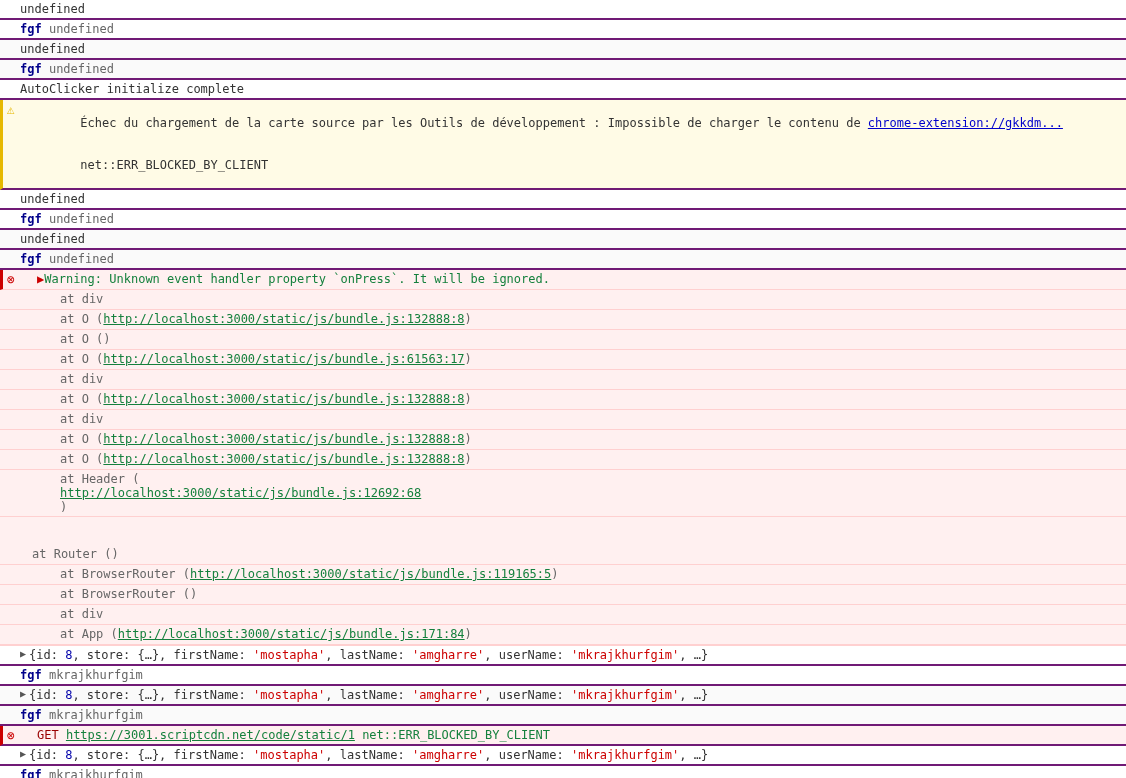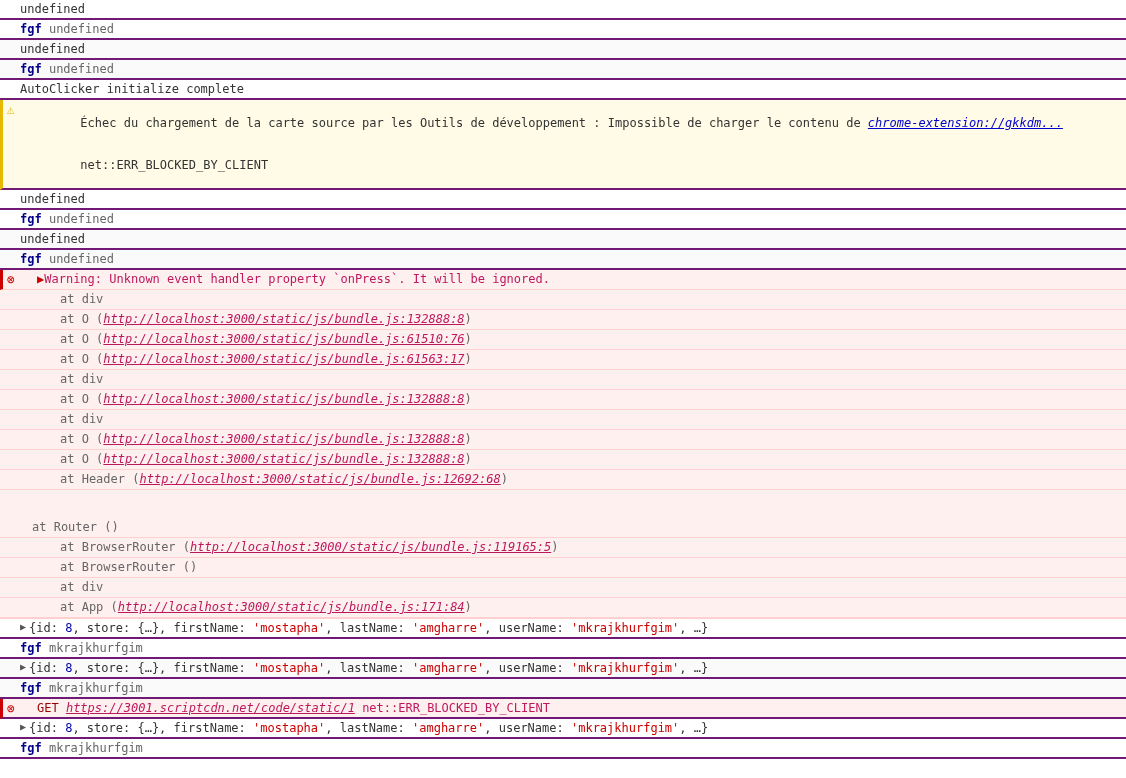--- a/index.html
+++ b/index.html
@@ -66,24 +66,23 @@
       font-size: 13px;
     }
     .keyword-fgf {
       color: #00008b;
       font-weight: bold;
     }
     .link {
       color: #00c;
       text-decoration: underline;
       cursor: pointer;
-      font-style: italic;
     }
     .red-text {
-      color: #be185d;
+      color: #15803d;
     }
     .at-keyword {
       color: #666;
     }
     .obj-key {
       color: #333;
       text-align: right;
     }
     .obj-val-str {
       color: #c00;
@@ -171,41 +170,41 @@
       <span class="red-text">Warning: Unknown event handler property `onPress`. It will be ignored.</span>
     </div>
 
     <div class="console-row error-inner" style="padding-left:60px;">
       <span class="at-keyword">at div</span>
     </div>
     <div class="console-row error-inner" style="padding-left:60px;">
       <span class="at-keyword">at O (</span><span class="link red-text">http://localhost:3000/static/js/bundle.js:132888:8</span><span class="at-keyword">)</span>
     </div>
     <div class="console-row error-inner" style="padding-left:60px;">
-      <span class="at-keyword">at O (</span><span class="link red-text">http://localhost:3000/static/js/bundle.js:61510:76</span><span class="at-keyword">)</span>
+      <span class="at-keyword">at O (</span><span class="at-keyword">)</span>
     </div>
     <div class="console-row error-inner" style="padding-left:60px;">
       <span class="at-keyword">at O (</span><span class="link red-text">http://localhost:3000/static/js/bundle.js:61563:17</span><span class="at-keyword">)</span>
     </div>
     <div class="console-row error-inner" style="padding-left:60px;">
       <span class="at-keyword">at div</span>
     </div>
     <div class="console-row error-inner" style="padding-left:60px;">
       <span class="at-keyword">at O (</span><span class="link red-text">http://localhost:3000/static/js/bundle.js:132888:8</span><span class="at-keyword">)</span>
     </div>
     <div class="console-row error-inner" style="padding-left:60px;">
       <span class="at-keyword">at div</span>
     </div>
     <div class="console-row error-inner" style="padding-left:60px;">
       <span class="at-keyword">at O (</span><span class="link red-text">http://localhost:3000/static/js/bundle.js:132888:8</span><span class="at-keyword">)</span>
     </div>
     <div class="console-row error-inner" style="padding-left:60px;">
       <span class="at-keyword">at O (</span><span class="link red-text">http://localhost:3000/static/js/bundle.js:132888:8</span><span class="at-keyword">)</span>
     </div>
-    <div class="console-row error-inner" style="padding-left:60px;">
+    <div class="console-row error-inner" style="padding-left:60px;flex-direction:column;">
       <span class="at-keyword">at Header (</span><span class="link red-text">http://localhost:3000/static/js/bundle.js:12692:68</span><span class="at-keyword">)</span>
     </div>
     <div class="console-row error-inner" style="padding-left:32px;margin-top:28px;">
       <span class="at-keyword">at Router (</span><span class="at-keyword">)</span>
     </div>
     <div class="console-row error-inner" style="padding-left:60px;">
       <span class="at-keyword">at BrowserRouter (</span><span class="link red-text">http://localhost:3000/static/js/bundle.js:119165:5</span><span class="at-keyword">)</span>
     </div>
     <div class="console-row error-inner" style="padding-left:60px;">
       <span class="at-keyword">at BrowserRouter (</span><span class="at-keyword">)</span>

